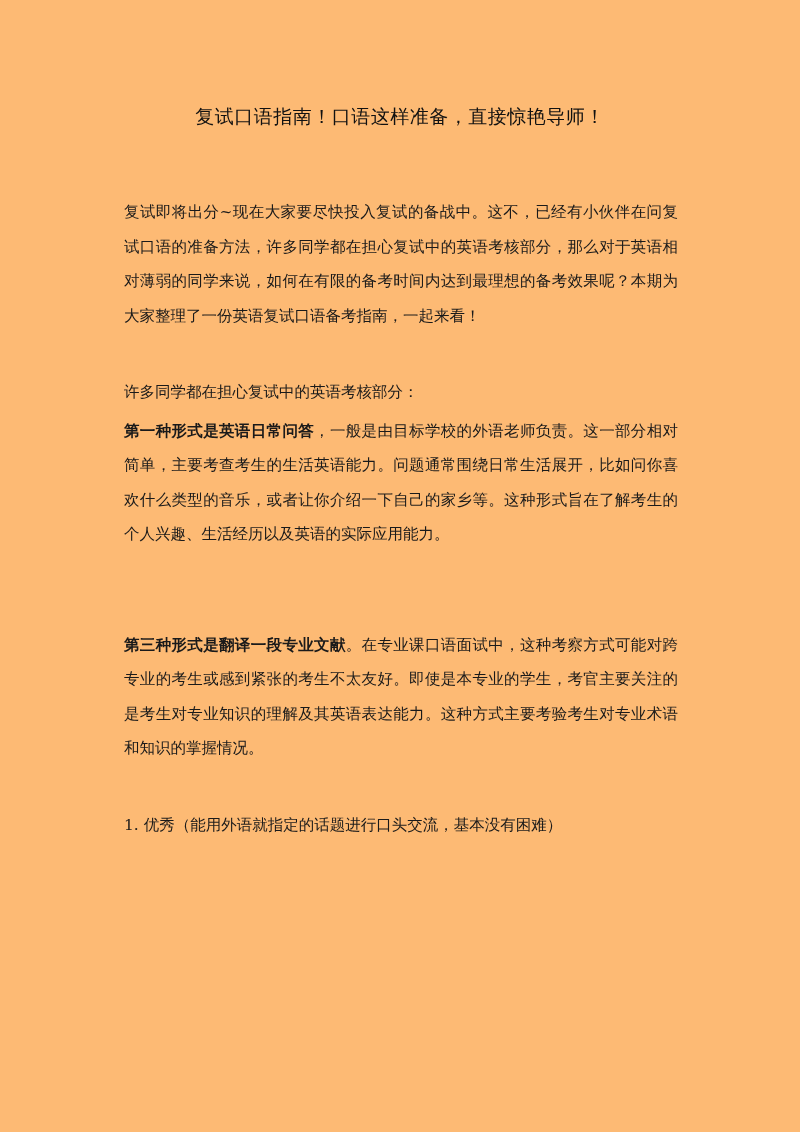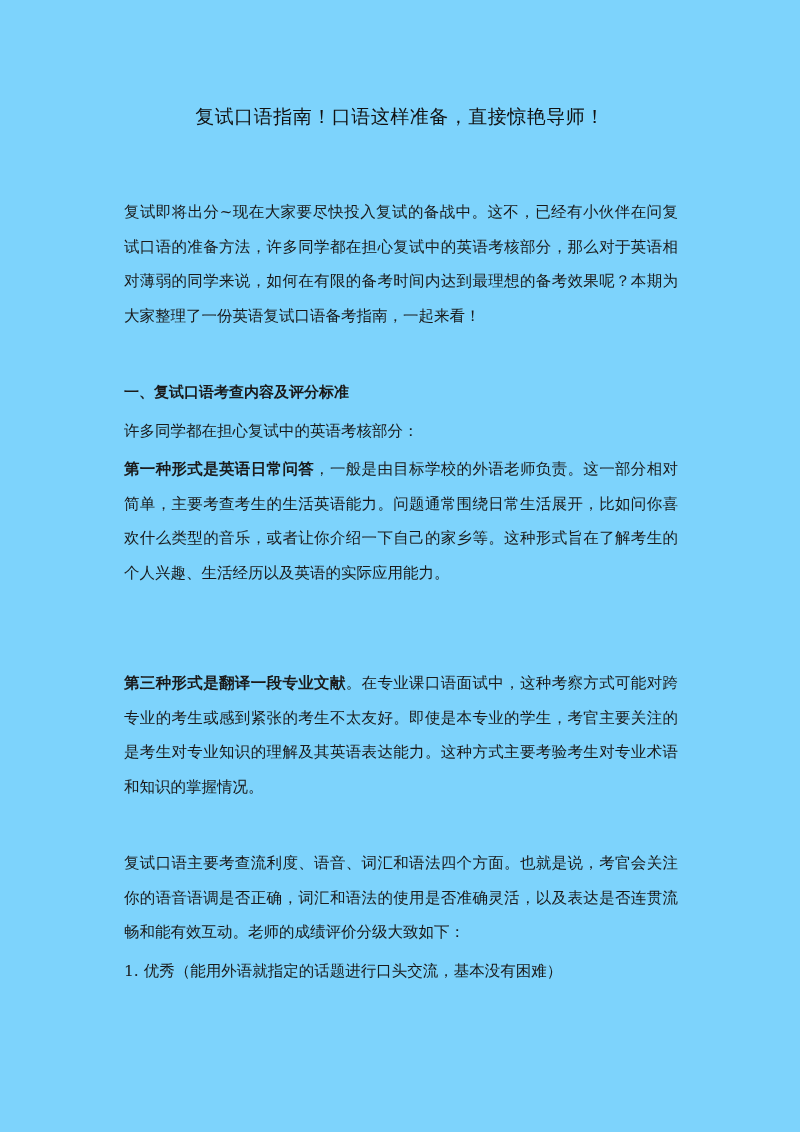--- a/index.html
+++ b/index.html
@@ -1,42 +1,40 @@
 <!DOCTYPE html>
 <html><head>
 <meta charset="utf-8">
 <style>
   html, body { margin: 0; padding: 0; background: #ffffff; }
   body { width: 800px; height: 1132px; overflow: hidden; position: relative;
          font-family: "DejaVu Serif", "Liberation Serif", serif; color: #1a1a1a; }
-  .page { position: absolute; left: 0; top: 0; width: 800px; height: 1132px; background: #7dd3fc; }
+  .page { position: absolute; left: 0; top: 0; width: 800px; height: 1132px; background: #fdba74; }
   .title { position: absolute; top: 104px; left: 0; width: 800px; text-align: center;
            font-family: "DejaVu Sans", "Liberation Sans", sans-serif; font-size: 19px; color: #111; letter-spacing: 0.5px; }
   .body { position: absolute; left: 120px; width: 562px; font-size: 15.5px; line-height: 34.5px; text-align: justify; }
   .p { margin: 4px; }
   .b { font-weight: bold; }
   .gap { height: 34px; }
 </style>
 </head>
 <body>
 
 <div class="page">
   <div class="title">复试口语指南！口语这样准备，直接惊艳导师！</div>
 
   <div class="body" style="top:191px;">
     <p class="p">复试即将出分~现在大家要尽快投入复试的备战中。这不，已经有小伙伴在问复试口语的准备方法，许多同学都在担心复试中的英语考核部分，那么对于英语相对薄弱的同学来说，如何在有限的备考时间内达到最理想的备考效果呢？本期为大家整理了一份英语复试口语备考指南，一起来看！</p>
     <div class="gap"></div>
 
-    <p class="p b" style="font-family:'DejaVu Sans','Liberation Sans',sans-serif;font-size:15px;">一、复试口语考查内容及评分标准</p>
     <p class="p">许多同学都在担心复试中的英语考核部分：</p>
 
     <p class="p"><span class="b">第一种形式是英语日常问答</span><span>，一般是由目标学校的外语老师负责。这一部分相对简单，主要考查考生的生活英语能力。问题通常围绕日常生活展开，比如问你喜欢什么类型的音乐，或者让你介绍一下自己的家乡等。这种形式旨在了解考生的个人兴趣、生活经历以及英语的实际应用能力。</span></p>
     <div class="gap"></div>
 
     <div class="gap"></div>
 
     <p class="p"><span class="b">第三种形式是翻译一段专业文献</span><span>。在专业课口语面试中，这种考察方式可能对跨专业的考生或感到紧张的考生不太友好。即使是本专业的学生，考官主要关注的是考生对专业知识的理解及其英语表达能力。这种方式主要考验考生对专业术语和知识的掌握情况。</span></p>
     <div class="gap"></div>
 
-    <p class="p">复试口语主要考查流利度、语音、词汇和语法四个方面。也就是说，考官会关注你的语音语调是否正确，词汇和语法的使用是否准确灵活，以及表达是否连贯流畅和能有效互动。老师的成绩评价分级大致如下：</p>
     <p class="p">1. 优秀（能用外语就指定的话题进行口头交流，基本没有困难）</p>
   </div>
 </div>
 
 </body></html>

